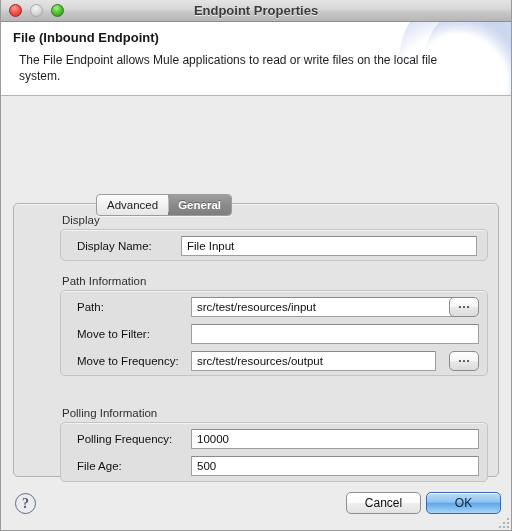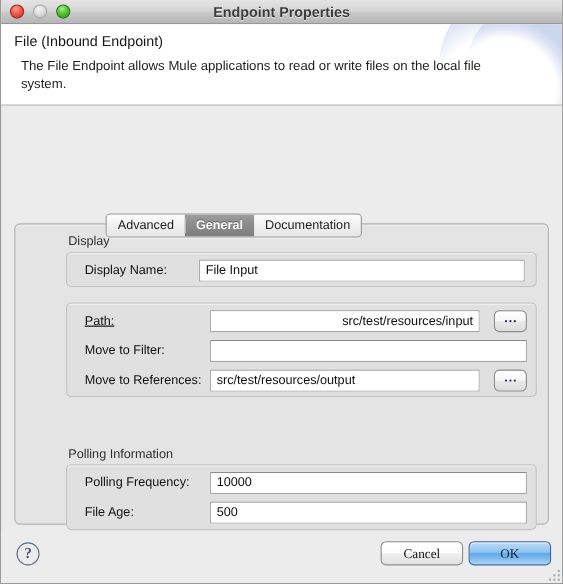--- a/index.html
+++ b/index.html
@@ -92,21 +92,21 @@
     width: 104px;
     height: 104px;
     border-radius: 50%;
     background: radial-gradient(circle at 35% 70%, rgba(255,255,255,0) 45%, rgba(196,208,236,0.75) 62%, rgba(223,229,245,0.4) 100%);
   }
   .header-title {
     position: absolute;
     left: 12px;
     top: 8px;
     font-size: 13px;
-    font-weight: normal;
+    font-weight: bold;
     color: #15171a;
   }
   .header-desc {
     position: absolute;
     left: 18px;
     top: 30px;
     width: 420px;
     font-size: 12px;
     line-height: 16px;
     color: #1b1d21;
@@ -292,21 +292,21 @@
     box-sizing: border-box;
   }
   .push-btn {
     position: absolute;
     top: 9px;
     height: 22px;
     box-sizing: border-box;
     border: 1px solid #8e8e8e;
     border-radius: 5px;
     background: linear-gradient(to bottom, #ffffff 0%, #fbfbfb 48%, #eeeeee 52%, #e2e2e2 100%);
-    font-family: Liberation Serif, serif;
+    font-family: Liberation Sans, sans-serif;
     font-size: 12px;
     color: #0f0f0f;
     cursor: default;
   }
   .push-btn.default {
     border: 1px solid #3f66a8;
     color: #10243f;
     background: linear-gradient(to bottom, #bddcf7 0%, #8fc4f0 45%, #5fa8e8 52%, #a9d4f6 100%);
     box-shadow: inset 0 1px 0 rgba(255,255,255,0.7);
   }
@@ -351,57 +351,55 @@
 
   <div class="tab-area">
 
     <div class="tab-strip">
       <div class="tab">
         <span>Advanced</span>
       </div>
       <div class="tab selected">
         <span>General</span>
       </div>
-      <div class="tab">
-        <span>Documentation</span>
-      </div>
     </div>
 
     <div class="tab-panel">
 
       <div class="section" style="top:10px;">
         <div class="section-title">Display</div>
         <div class="group-box" style="height:32px;">
           <div class="field-row" style="left:16px; top:6px;">
             <span class="field-label">Display Name:</span>
           </div>
           <input class="text-input" type="text" style="left: 120px; right: 10px; top: 6px;" value="File Input">
         </div>
       </div>
 
       <div class="section" style="top:71px;">
+        <div class="section-title">Path Information</div>
         <div class="group-box" style="height:86px;">
 
-          <div class="field-row" style="left:16px; top:6px;text-decoration:underline;">
+          <div class="field-row" style="left:16px; top:6px;">
             <span class="field-label">Path:</span>
           </div>
-          <input class="text-input" type="text" style="left: 130px; right: 51px; top: 6px; text-align: right;" value="src/test/resources/input">
+          <input class="text-input" type="text" style="left: 130px; right: 33px; top: 6px;" value="src/test/resources/input">
           <div class="browse-btn" style="right:8px; top:6px;">
             <span class="browse-dot"></span>
             <span class="browse-dot"></span>
             <span class="browse-dot"></span>
           </div>
 
           <div class="field-row" style="left:16px; top:33px;">
             <span class="field-label">Move to Filter:</span>
           </div>
           <input class="text-input" type="text" style="left: 130px; right: 8px; top: 33px;" value="">
 
           <div class="field-row" style="left:16px; top:60px;">
-            <span class="field-label">Move to References:</span>
+            <span class="field-label">Move to Frequency:</span>
           </div>
           <input class="text-input" type="text" style="left: 130px; right: 51px; top: 60px;" value="src/test/resources/output">
           <div class="browse-btn" style="right:8px; top:60px;">
             <span class="browse-dot"></span>
             <span class="browse-dot"></span>
             <span class="browse-dot"></span>
           </div>
         </div>
       </div>
 

